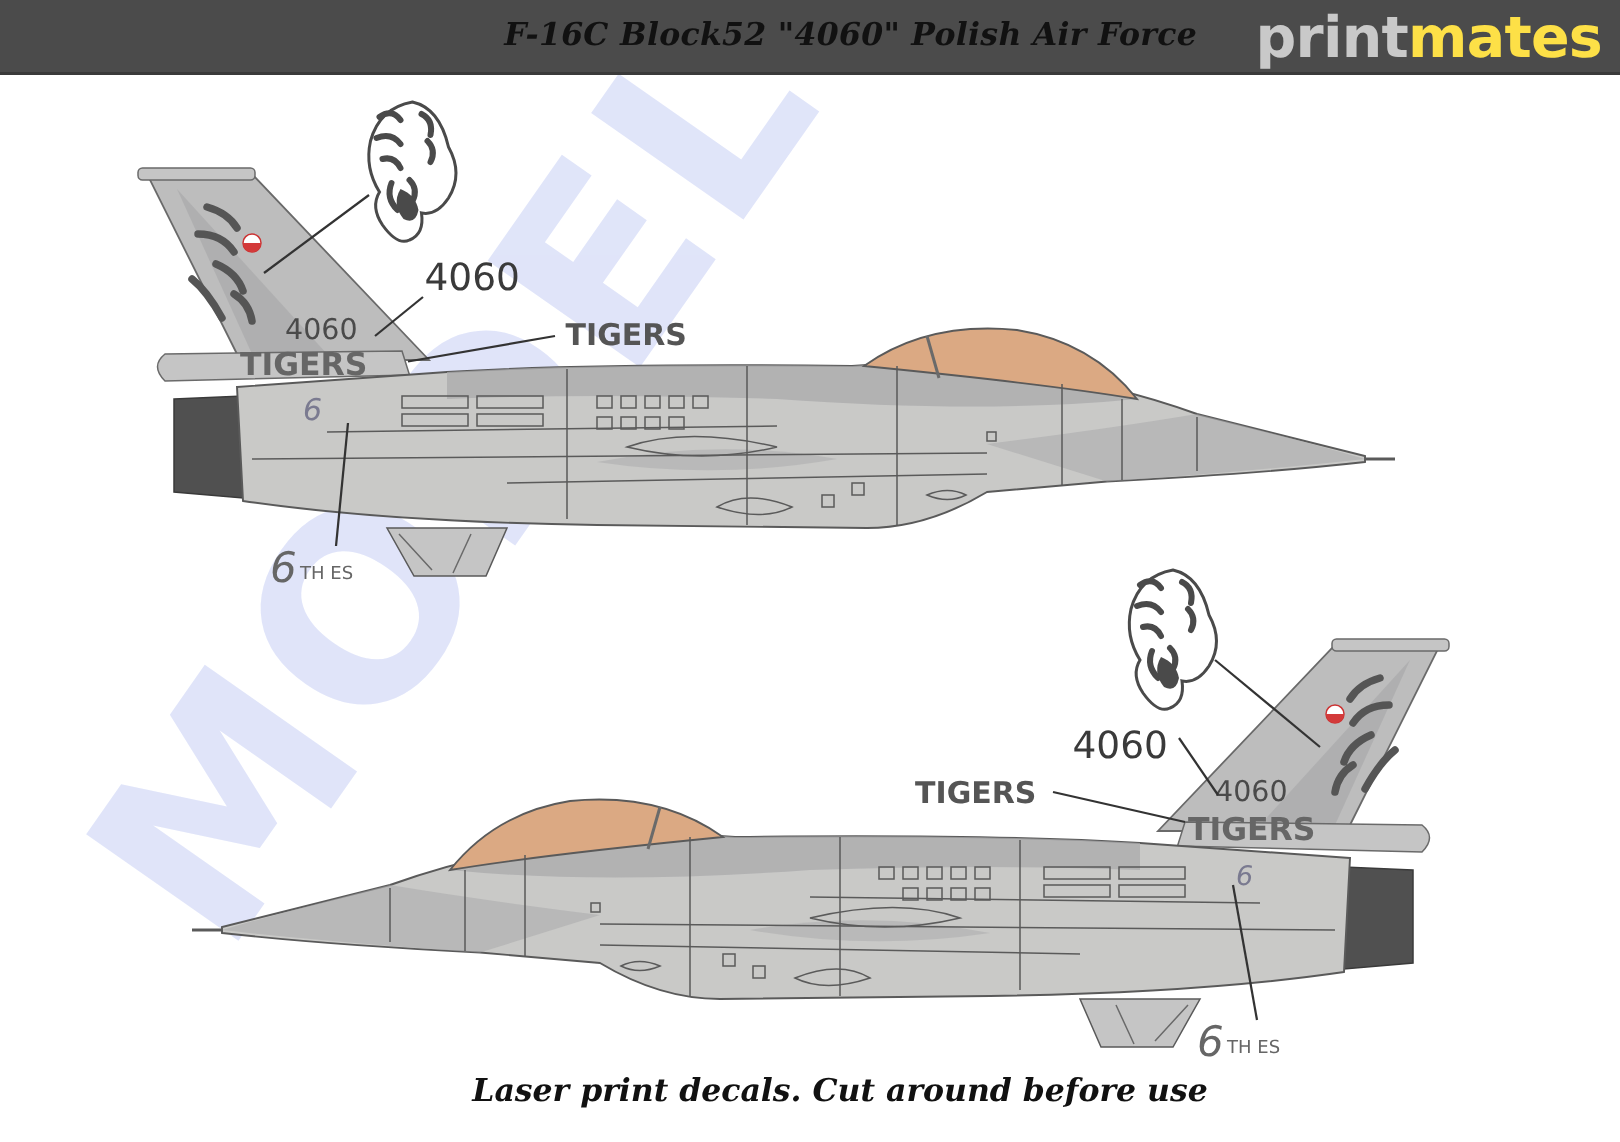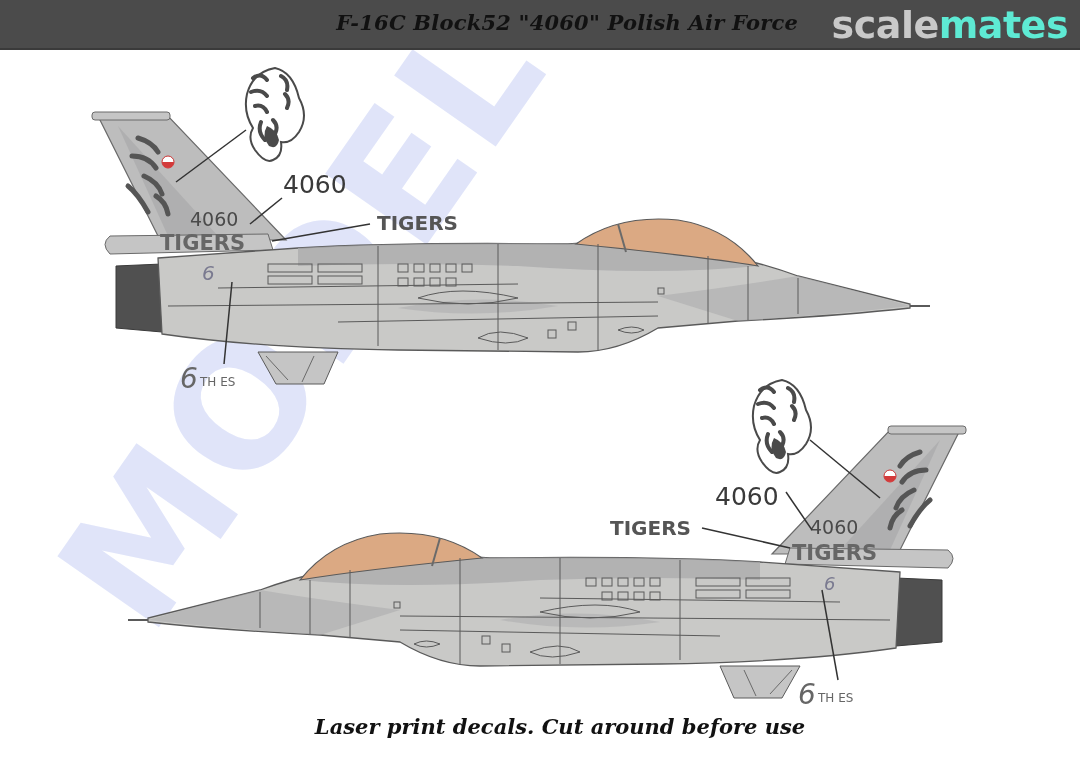--- a/index.html
+++ b/index.html
@@ -1,31 +1,31 @@
 <!DOCTYPE html>
 <html><head>
 <meta charset="utf-8">
 <style>
   html,body{margin:0;padding:0;}
   body{width:1080px;height:761px;background:#ffffff;position:relative;overflow:hidden;font-family:"DejaVu Serif",serif;}
   .header{position:absolute;left:0;top:0;width:1080px;height:48px;background:#4b4b4b;border-bottom:2px solid #3a3a3a;}
   .header-title{position:absolute;right:282px;top:10px;font-family:"DejaVu Serif",serif;font-style:italic;font-weight:bold;font-size:21px;color:#111;letter-spacing:0.2px;white-space:nowrap;}
   .brand{position:absolute;right:12px;top:0px;font-family:"DejaVu Sans",sans-serif;font-weight:bold;font-size:38px;letter-spacing:-0.5px;line-height:50px;white-space:nowrap;}
   .brand .scale{color:#c9c9c9;}
-  .brand .mates{color:#5eead4;}
+  .brand .mates{color:#fde047;}
   .canvas{position:absolute;left:0;top:50px;width:1080px;height:711px;}
   .footer-note{position:absolute;left:0;width:1120px;top:714px;text-align:center;font-family:"DejaVu Serif",serif;font-style:italic;font-weight:bold;font-size:21px;color:#111;}
   svg text{font-family:"DejaVu Sans",sans-serif;}
 </style>
 </head>
 <body>
 
 <div class="header">
   <div class="header-title">F-16C Block52 "4060" Polish Air Force</div>
-  <div class="brand"><span class="scale">scale</span><span class="mates">mates</span></div>
+  <div class="brand"><span class="scale">print</span><span class="mates">mates</span></div>
 </div>
 
 <div class="canvas">
 <svg width="1080" height="711" viewBox="0 50 1080 711" xmlns="http://www.w3.org/2000/svg">
   <defs>
 
     <g id="tiger">
       <path d="M0,0 q-22,4 -28,26 q-4,18 6,34 q-6,10 2,22 q10,14 18,10 q10,-4 8,-18 q10,2 18,-10 q10,-16 0,-34 q-6,-26 -24,-30z" fill="#ffffff" stroke="#4a4a4a" stroke-width="2"></path>
       <path d="M-22,10 q8,-6 14,2 M-24,24 q10,-4 16,4 M-20,38 q8,-2 12,6 M6,8 q8,4 6,14 M10,26 q6,6 2,14 M-2,52 q6,6 2,14 M-14,54 q-4,10 4,18" stroke="#4a4a4a" stroke-width="4" fill="none" stroke-linecap="round"></path>
       <path d="M-8,58 q-6,10 2,20 q8,4 10,-6 q-2,-10 -12,-14z" fill="#4a4a4a"></path>

